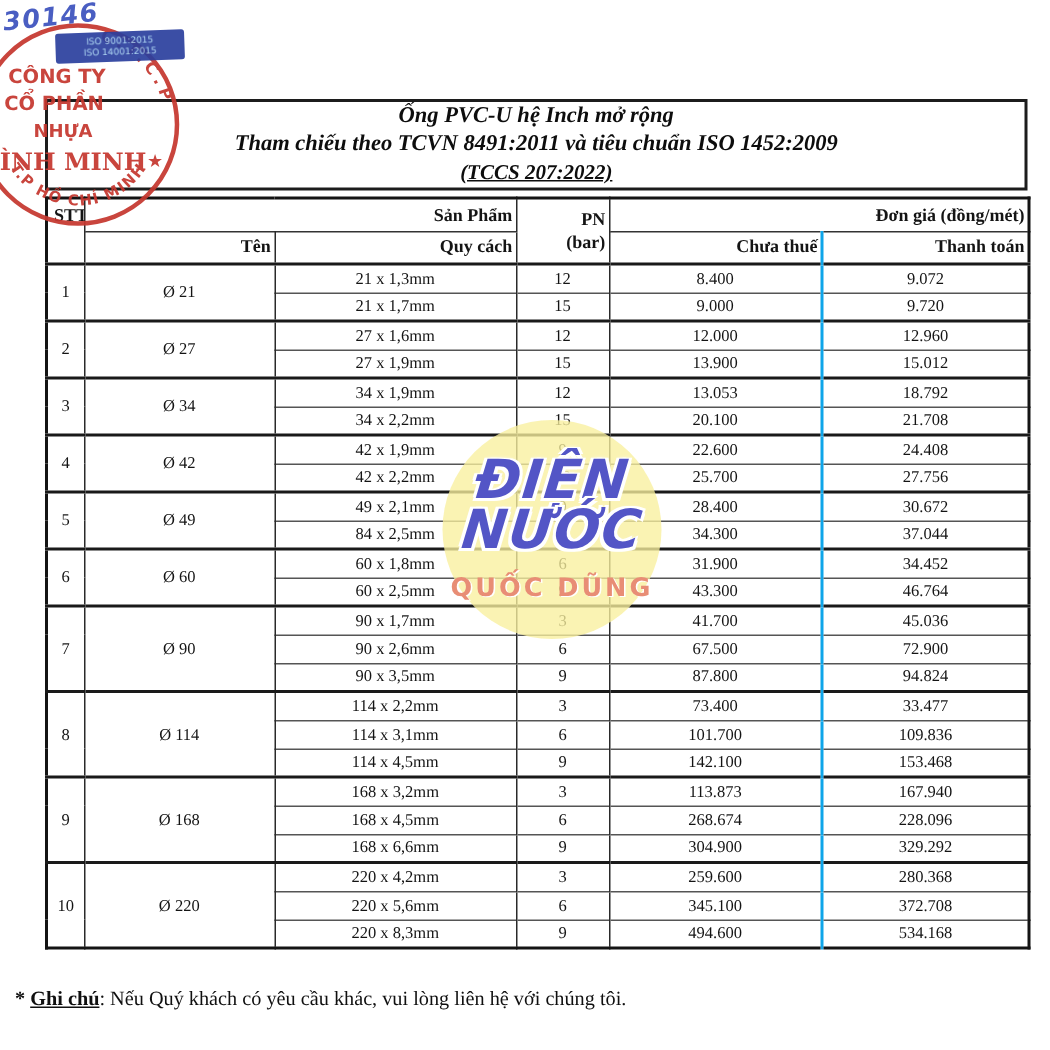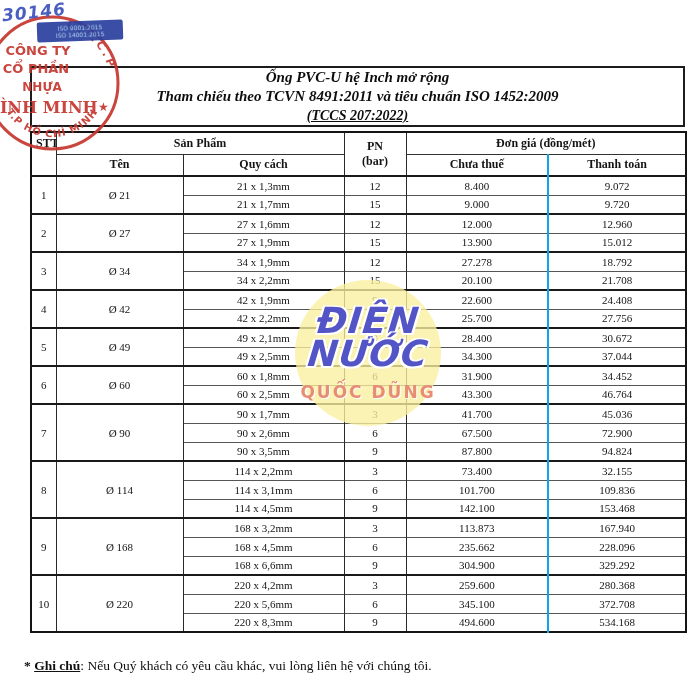--- a/index.html
+++ b/index.html
@@ -40,21 +40,21 @@
   
   .price-table{
     position:absolute;left:30px;top:131px;width:655px;border-collapse:collapse;
     table-layout:fixed;font-size:11px;
   }
   .price-table th,.price-table td{
     box-sizing:border-box;padding:0 2px;text-align:center;vertical-align:middle;
     overflow:hidden;white-space:nowrap;color:#141414;
   }
   .price-table{border:2px solid #141414;}
-  .price-table thead th{font-weight:bold;font-size:12px;height:22px;}
+  .price-table thead th{font-weight:bold;font-size:12px;height:22px;text-align:right;}
   .price-table thead tr.h2 th{border-top:1px solid #333;}
   .price-table thead{border-bottom:2px solid #141414;}
   .h-stt{vertical-align:top !important;text-align:left !important;padding:3px 0 0 4px !important;}
   .b-r{border-right:1px solid #2a2a2a;}
   .b-r-thick{border-right:2px solid #0ea5e9;}
   .price-table tbody td{height:19px;font-size:11px;}
   .price-table tbody tr.group-start td{border-top:2px solid #1a1a1a;}
   .price-table tbody tr.row-inner td{border-top:1px solid #555;}
   .ten-cell{font-size:11.5px;}
   
@@ -67,21 +67,21 @@
     font-family:"DejaVu Sans",sans-serif;font-weight:bold;font-style:italic;
     font-size:36px;line-height:.92;color:#5355c6;transform:skewX(-6deg);
     text-shadow:-2px -1px 0 #fff,2px -1px 0 #fff,-2px 2px 0 #fff,2px 2px 0 #fff,0 0 3px #fff;
     letter-spacing:1px;
   }
   .wm-small{
     font-family:"DejaVu Sans",sans-serif;font-weight:bold;font-size:17px;margin-top:12px;
     color:#e88d75;letter-spacing:2px;text-shadow:1px 1px 0 #fff;white-space:nowrap;
   }
   
-  .footnote{position:absolute;left:24px;top:658px;font-size:13.5px;color:#101010;}
+  .footnote{position:absolute;left:10px;top:658px;font-size:13.5px;color:#101010;}
   .footnote .marker{font-weight:bold;}
   .footnote .label{font-weight:bold;text-decoration:underline;}
 </style>
 </head>
 <body>
 
 <div class="page">
 
   <div class="hand-number">30146</div>
 
@@ -171,21 +171,21 @@
           <td class="b-r">27 x 1,9mm</td>
           <td class="b-r">15</td>
           <td class="b-r-thick">13.900</td>
           <td>15.012</td>
         </tr>
         <tr class="group-start">
           <td class="b-r" rowspan="2">3</td>
           <td class="b-r ten-cell" rowspan="2">Ø 34</td>
           <td class="b-r">34 x 1,9mm</td>
           <td class="b-r">12</td>
-          <td class="b-r-thick">27.278</td>
+          <td class="b-r-thick">13.053</td>
           <td>18.792</td>
         </tr>
         <tr class="row-inner">
           <td class="b-r">34 x 2,2mm</td>
           <td class="b-r">15</td>
           <td class="b-r-thick">20.100</td>
           <td>21.708</td>
         </tr>
         <tr class="group-start">
           <td class="b-r" rowspan="2">4</td>
@@ -203,21 +203,21 @@
         </tr>
         <tr class="group-start">
           <td class="b-r" rowspan="2">5</td>
           <td class="b-r ten-cell" rowspan="2">Ø 49</td>
           <td class="b-r">49 x 2,1mm</td>
           <td class="b-r">9</td>
           <td class="b-r-thick">28.400</td>
           <td>30.672</td>
         </tr>
         <tr class="row-inner">
-          <td class="b-r">49 x 2,5mm</td>
+          <td class="b-r">84 x 2,5mm</td>
           <td class="b-r">12</td>
           <td class="b-r-thick">34.300</td>
           <td>37.044</td>
         </tr>
         <tr class="group-start">
           <td class="b-r" rowspan="2">6</td>
           <td class="b-r ten-cell" rowspan="2">Ø 60</td>
           <td class="b-r">60 x 1,8mm</td>
           <td class="b-r">6</td>
           <td class="b-r-thick">31.900</td>
@@ -248,21 +248,21 @@
           <td class="b-r">9</td>
           <td class="b-r-thick">87.800</td>
           <td>94.824</td>
         </tr>
         <tr class="group-start">
           <td class="b-r" rowspan="3">8</td>
           <td class="b-r ten-cell" rowspan="3">Ø 114</td>
           <td class="b-r">114 x 2,2mm</td>
           <td class="b-r">3</td>
           <td class="b-r-thick">73.400</td>
-          <td>32.155</td>
+          <td>33.477</td>
         </tr>
         <tr class="row-inner">
           <td class="b-r">114 x 3,1mm</td>
           <td class="b-r">6</td>
           <td class="b-r-thick">101.700</td>
           <td>109.836</td>
         </tr>
         <tr class="row-inner">
           <td class="b-r">114 x 4,5mm</td>
           <td class="b-r">9</td>
@@ -273,21 +273,21 @@
           <td class="b-r" rowspan="3">9</td>
           <td class="b-r ten-cell" rowspan="3">Ø 168</td>
           <td class="b-r">168 x 3,2mm</td>
           <td class="b-r">3</td>
           <td class="b-r-thick">113.873</td>
           <td>167.940</td>
         </tr>
         <tr class="row-inner">
           <td class="b-r">168 x 4,5mm</td>
           <td class="b-r">6</td>
-          <td class="b-r-thick">235.662</td>
+          <td class="b-r-thick">268.674</td>
           <td>228.096</td>
         </tr>
         <tr class="row-inner">
           <td class="b-r">168 x 6,6mm</td>
           <td class="b-r">9</td>
           <td class="b-r-thick">304.900</td>
           <td>329.292</td>
         </tr>
         <tr class="group-start">
           <td class="b-r" rowspan="3">10</td>

